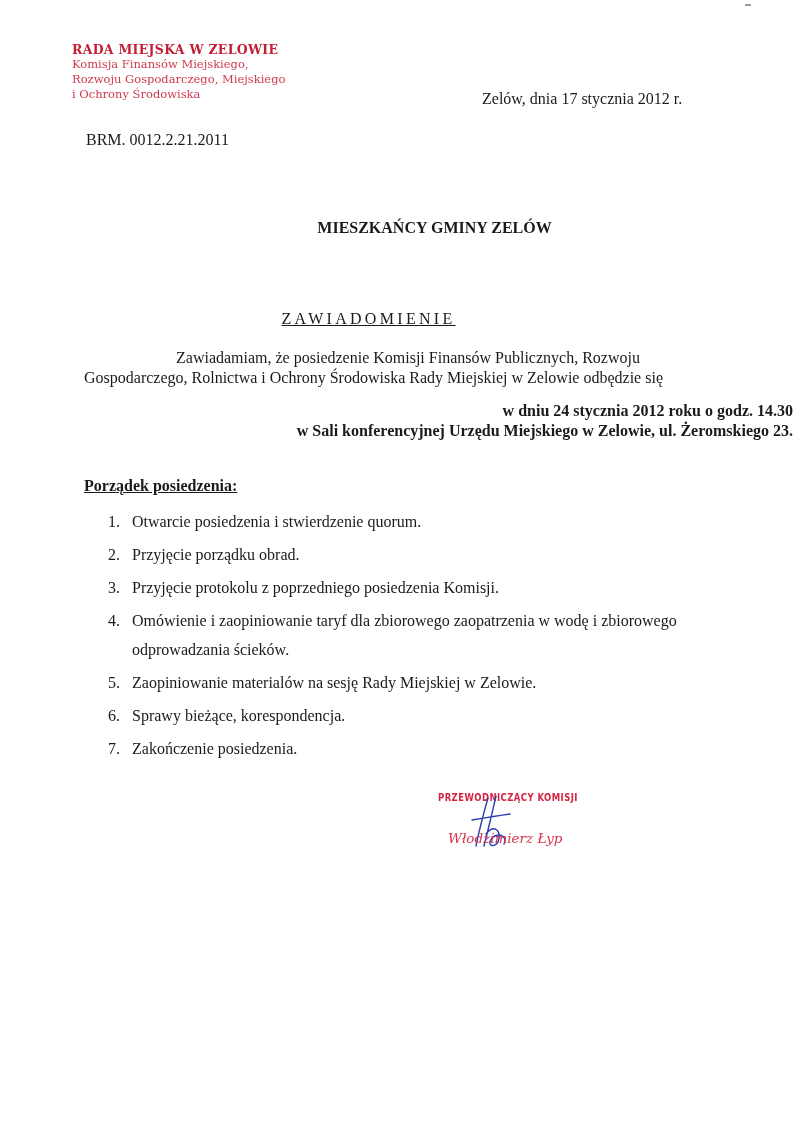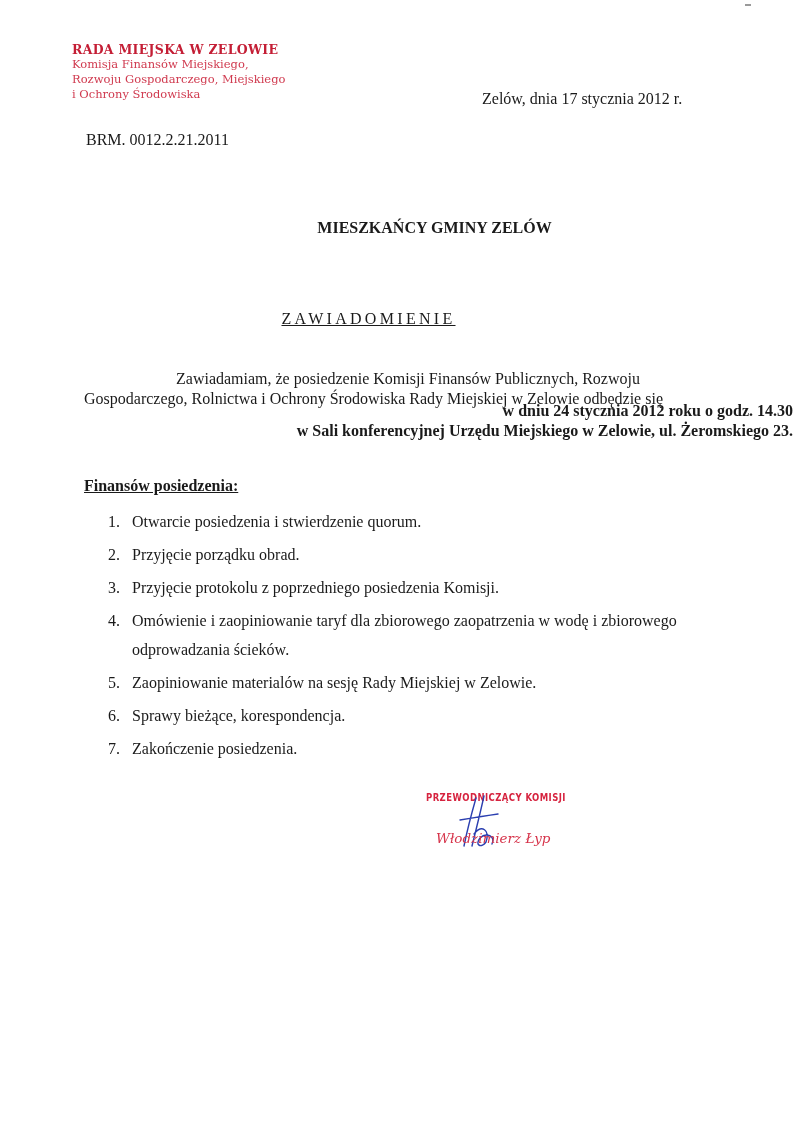--- a/index.html
+++ b/index.html
@@ -8,28 +8,28 @@
   .abs { position:absolute; }
   .stamp { left:72px; top:42px; width:230px; text-align:left; color:#c8213a;
            font-family:"DejaVu Serif", serif; line-height:15px; }
   .stamp .s1 { font-size:12.5px; font-weight:bold; letter-spacing:0.3px; color:#c41e35; }
   .stamp .s2 { font-size:11.5px; color:#d03a4f; }
   .date { left:482px; top:90px; font-size:16px; }
   .ref { left:86px; top:131px; font-size:16px; }
   .addressee { left:0; width:793px; top:219px; text-align:center; font-size:16px; font-weight:bold; padding-left:76px; box-sizing:border-box; }
   .title { left:0; width:657px; top:310px; text-align:center; font-size:16px; letter-spacing:3.3px; text-decoration:underline; padding-left:80px; box-sizing:border-box; }
   .para { left:84px; top:348px; width:620px; font-size:16px; line-height:20px; }
-  .para .l1 { padding-left:92px;margin-top:21px; }
+  .para .l1 { padding-left:92px; }
   .meeting { left:0; width:793px; top:401px; text-align:right; font-size:16px; font-weight:bold; line-height:20px; padding-left:76px; box-sizing:border-box; }
   .agenda-title { left:84px; top:477px; font-size:16px; font-weight:bold; text-decoration:underline; }
   .agenda { left:108px; top:512px; width:600px; list-style:none; margin:0; padding:0; font-size:16px; }
   .agenda li { display:flex; line-height:20px; margin-bottom:8.5px; }
   .agenda li .num { width:24px; flex:none; }
   .agenda li .txt { flex:1; line-height:28.5px; margin-top:-4px; }
-  .sig { left:424px; top:790px; width:170px; height:70px; }
+  .sig { left:436px; top:790px; width:170px; height:70px; }
   .sig .role { position:absolute; left:2px; top:2px; color:#d6233f; font-family:"DejaVu Sans", sans-serif;
                font-size:10px; font-weight:bold; letter-spacing:0.5px; transform:scaleX(0.85); transform-origin:left; white-space:nowrap; }
   .sig .name { position:absolute; left:12px; top:40px; color:#d6334a; font-style:italic; font-size:13.5px; font-family:"DejaVu Serif", serif; }
   .sig svg { position:absolute; left:30px; top:4px; }
   .corner-mark { left:745px; top:4px; width:6px; height:2px; background:#9a9a9a; }
 </style>
 </head>
 <body>
 
 <div class="abs corner-mark"></div>
@@ -50,21 +50,21 @@
 <div class="abs para">
   <div class="l1">Zawiadamiam, że posiedzenie Komisji Finansów Publicznych, Rozwoju</div>
   <div>Gospodarczego, Rolnictwa i Ochrony Środowiska Rady Miejskiej w Zelowie odbędzie się</div>
 </div>
 
 <div class="abs meeting">
   <div>w dniu 24 stycznia 2012 roku o godz. 14.30</div>
   <div>w Sali konferencyjnej Urzędu Miejskiego w Zelowie, ul. Żeromskiego 23.</div>
 </div>
 
-<div class="abs agenda-title">Finansów posiedzenia:</div>
+<div class="abs agenda-title">Porządek posiedzenia:</div>
 
 <ol class="abs agenda">
   <li>
       <span class="num">1.</span>
       <span class="txt">Otwarcie posiedzenia i stwierdzenie quorum.</span>
     </li>
   <li>
       <span class="num">2.</span>
       <span class="txt">Przyjęcie porządku obrad.</span>
     </li>

